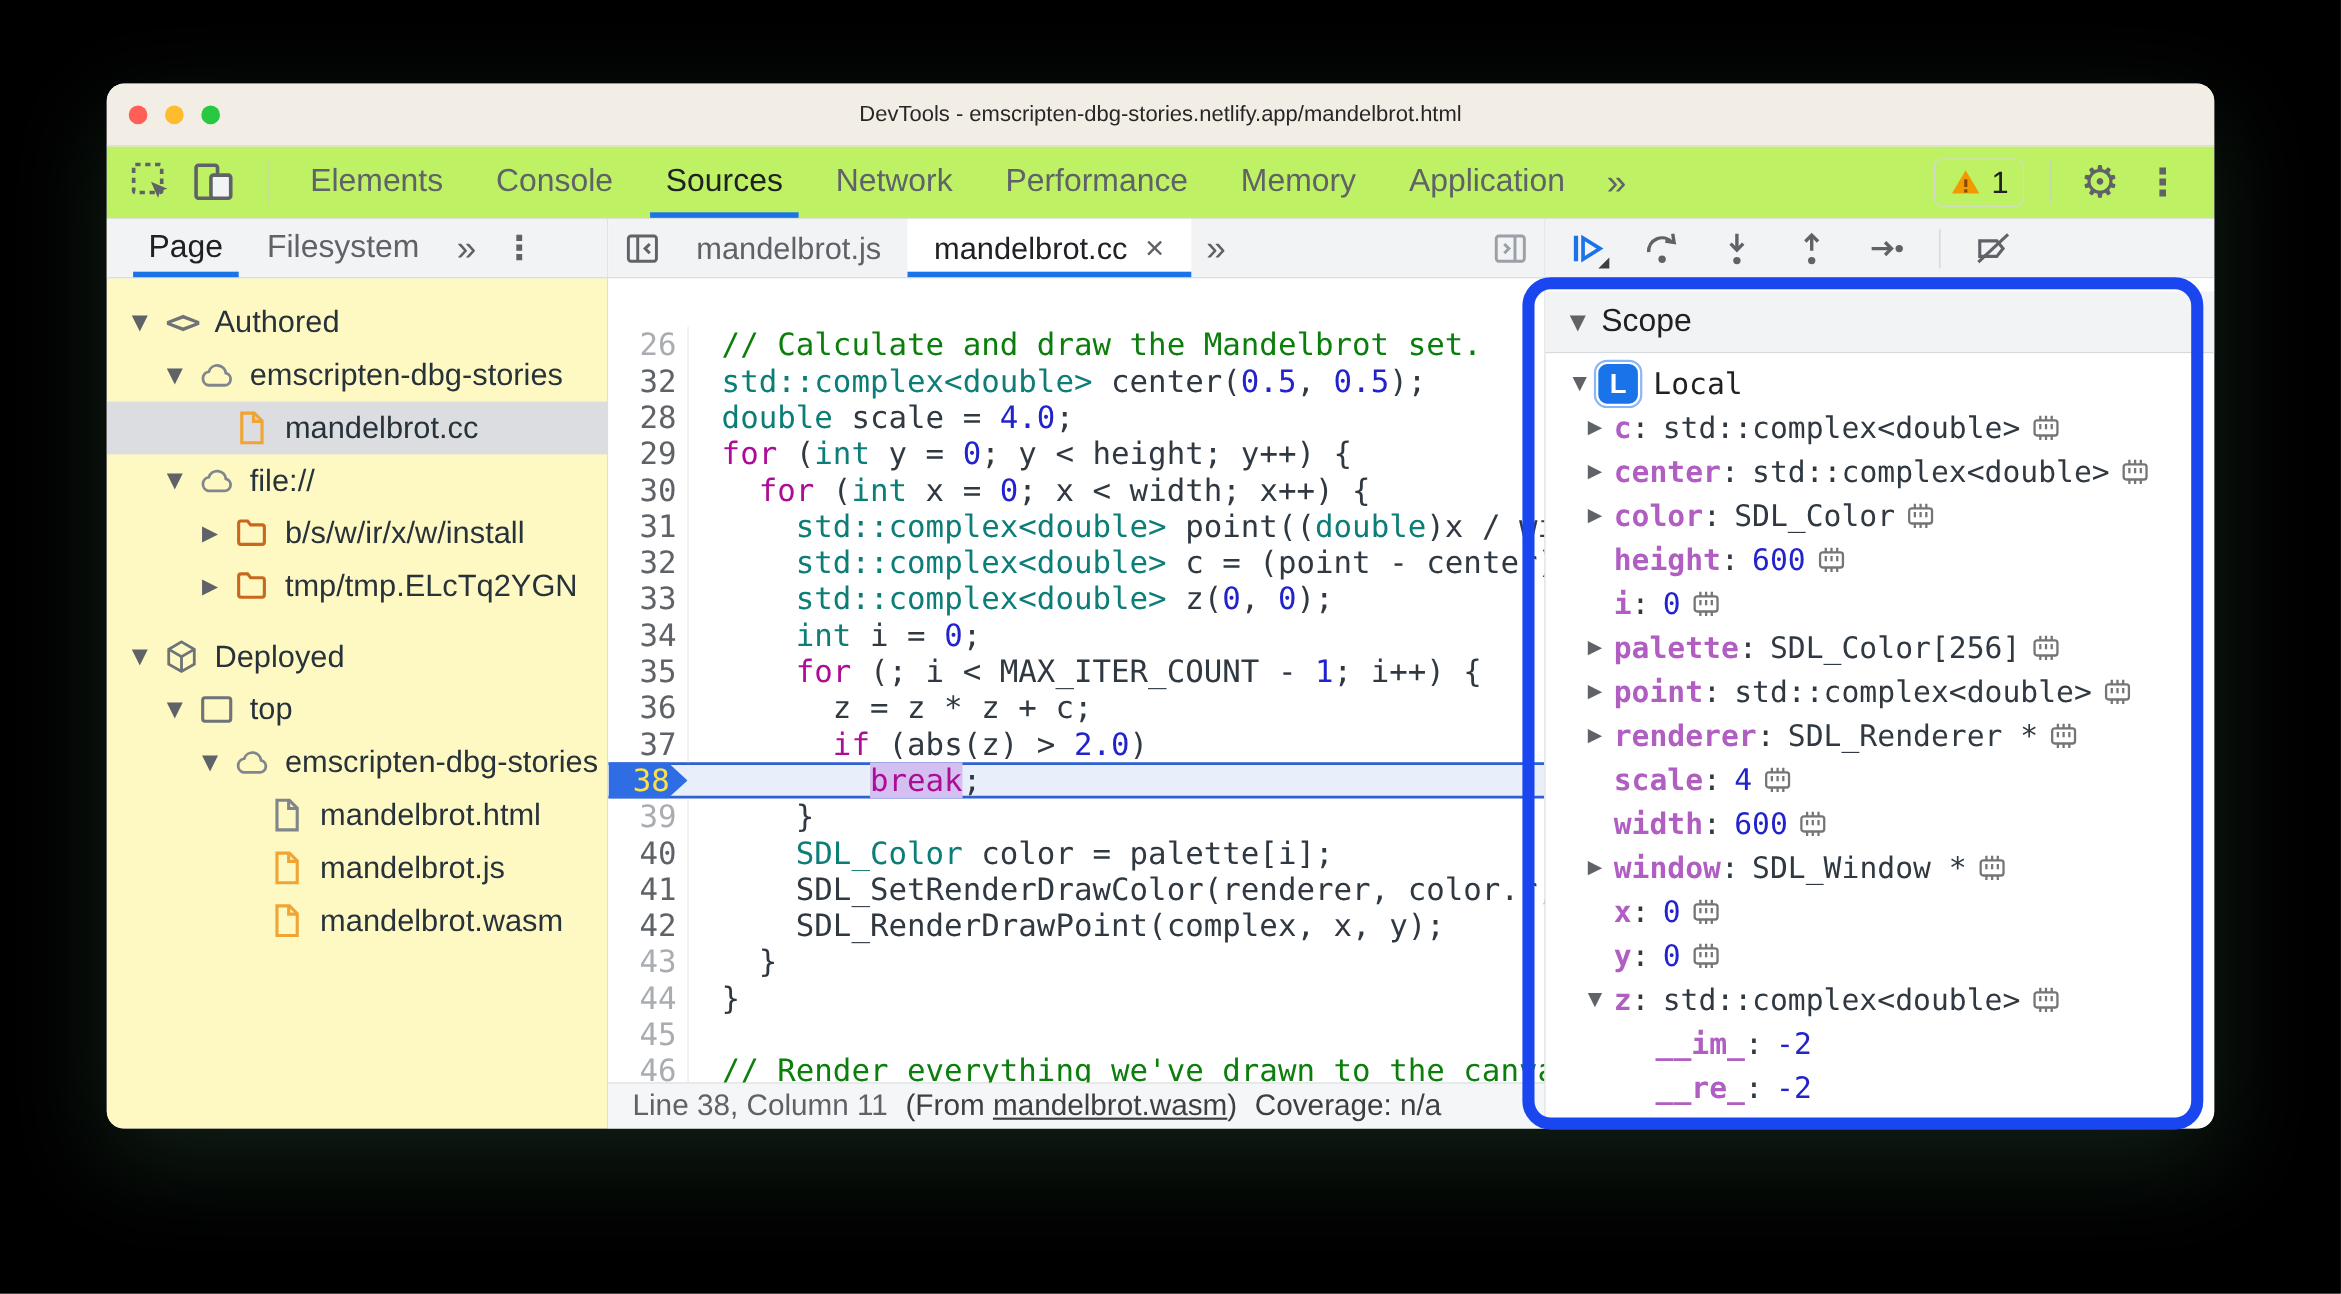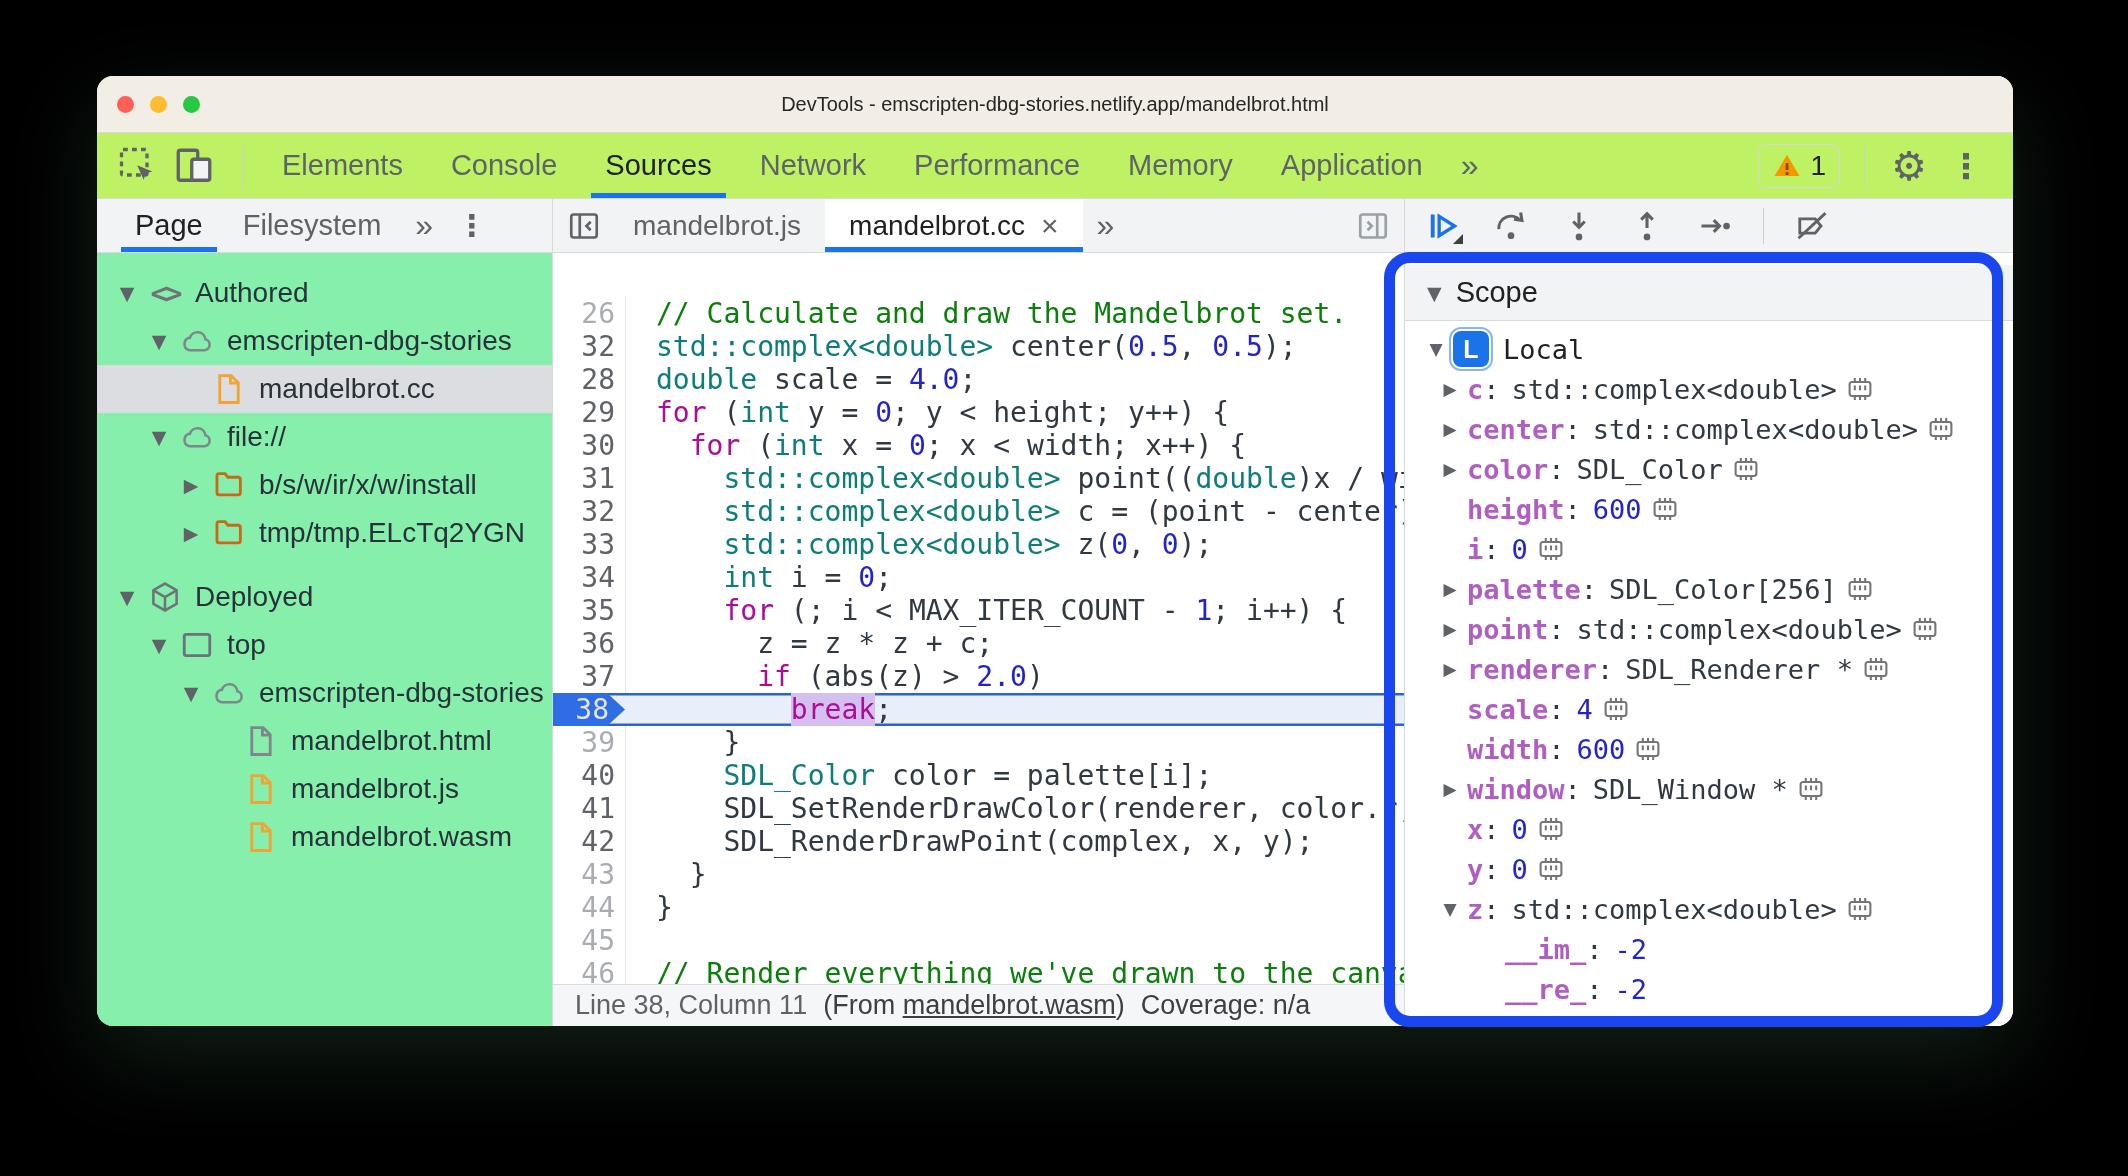--- a/index.html
+++ b/index.html
@@ -33,21 +33,21 @@
   .warnbadge { display:flex; align-items:center; gap:9px; border:1px solid #d5d7da; border-radius:8px;
                padding:5px 13px; margin-right:10px; }
   .warncount { font-size:28px; color:#202124; }
   .gear { font-size:40px; color:#5f6368; font-family:"DejaVu Sans",sans-serif; padding:0 12px; }
   .dots { font-size:34px; color:#5f6368; font-weight:bold; padding:0 10px; font-family:"DejaVu Sans",sans-serif; }
 
   
   .main { flex:1; display:flex; min-height:0; }
 
   
-  .sidebar { width:456px; flex:none; border-right:1px solid #d7d9dd; display:flex; flex-direction:column; background:#86efac; }
+  .sidebar { width:456px; flex:none; border-right:1px solid #d7d9dd; display:flex; flex-direction:column; background:#fef9c3; }
   .navtabs { height:54px; flex:none; background:#f1f3f4; border-bottom:1px solid #d7d9dd;
              display:flex; align-items:stretch; padding-left:18px; font-size:29px; color:#5f6368; }
   .ntab { display:flex; align-items:center; padding:0 20px; position:relative; }
   .ntab.active { color:#202124; }
   .ntab.active::after { content:""; position:absolute; left:6px; right:6px; bottom:0; height:5px; background:#1a73e8; }
   .tree { flex:1; overflow:hidden; padding-top:16px; font-size:28px; color:#28323a; }
   .trow { height:48px; display:flex; align-items:center; white-space:nowrap; overflow:hidden; }
   .trow.selected { background:#dbdde0; }
   .trow.gap { margin-top:16px; }
   .tarrow { width:32px; flex:none; text-align:center; font-size:19px; color:#5f6368; font-family:"DejaVu Sans",sans-serif; }
@@ -65,21 +65,21 @@
   .etab.active::after { content:""; position:absolute; left:0; right:0; bottom:0; height:5px; background:#1a73e8; }
   .eclose { font-size:30px; color:#5f6368; }
 
   .code { flex:1; overflow:hidden; padding-top:44px; position:relative;
           font-family:"DejaVu Sans Mono","Liberation Mono",monospace; font-size:28px; line-height:33px; color:#303942; }
   .cline { display:flex; height:33px; }
   .gut { width:72px; flex:none; text-align:right; padding-right:10px; color:#5f6368; }
   .gut.dim { color:#a9adb2; }
   .ctext { flex:1; white-space:pre; padding-left:30px; border-left:1px solid #e6e6e6; overflow:hidden; }
   .cline.cur { background:#e9eefb; box-shadow: inset 0 2.5px 0 #2f62d0, inset 0 -2.5px 0 #2f62d0; }
-  .cline.cur .gtag { width:72px; flex:none; background:#2e6de3; color:#e5e5e5; text-align:right; padding-right:16px;
+  .cline.cur .gtag { width:72px; flex:none; background:#2e6de3; color:#fde047; text-align:right; padding-right:16px;
                      clip-path:polygon(0 0,75% 0,100% 50%,75% 100%,0 100%); }
   .cline.cur .ctext { border-left-color:transparent; }
   .t-com { color:#0b7e0b; } .t-typ { color:#0d7d78; } .t-kw { color:#ad0d96; }
   .t-num { color:#2323cd; } .t-pl { color:#303942; }
   .t-hl { background:#d4c0f0; }
 
   .statusbar { height:42px; flex:none; border-top:1px solid #dadce0; background:#f5f6f7;
                display:flex; align-items:center; padding:0 22px; gap:16px; font-size:27px; color:#5f6368; }
   .sb-dark { color:#3c4043; }
   .sb-link { text-decoration:underline; }

